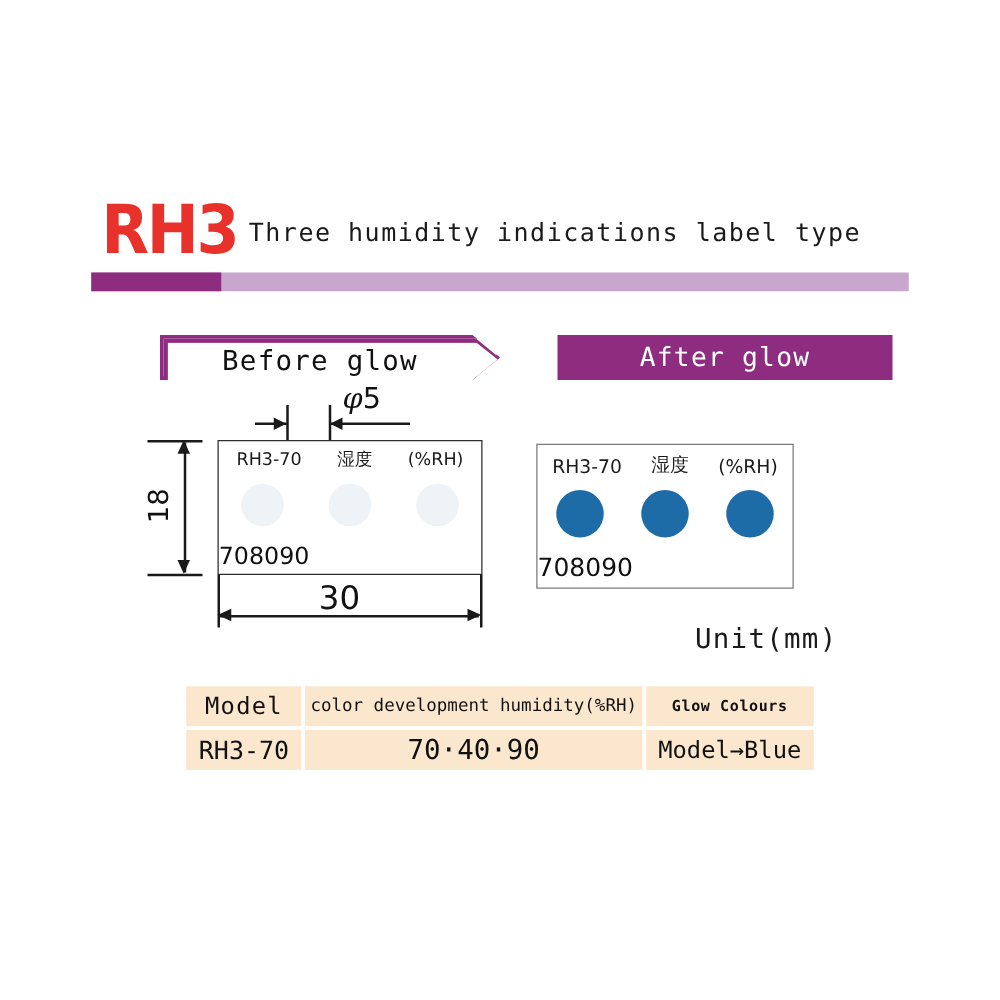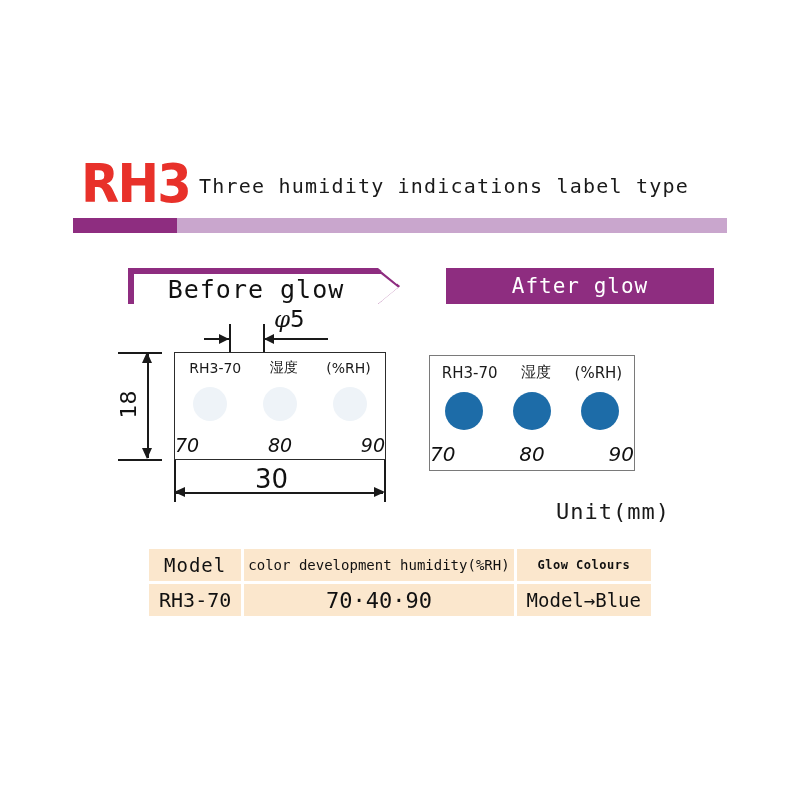--- a/index.html
+++ b/index.html
@@ -113,21 +113,21 @@
   }
   .banner-before-label {
     position: absolute;
     left: 0;
     top: 0;
     width: 250px;
     height: 36px;
     display: flex;
     align-items: center;
     justify-content: center;
-    font-size: 25px;
+    font-size: 22px;
     letter-spacing: 1px;
     color: #111111;
     white-space: nowrap;
   }
   .banner-after {
     position: absolute;
     left: 272px;
     top: 0;
     width: 268px;
     height: 36px;
@@ -195,26 +195,25 @@
     border-radius: 50%;
   }
   .dot.before { background: #eef3f8; }
   .dot.after  { background: #1d6ca8; }
   .nums-row {
     position: absolute;
     left: 0;
     bottom: 3px;
     width: 100%;
     display: flex;
-    justify-content: space-between;
+    justify-content: flex-start;
     align-items: center;
     font-family: "DejaVu Sans", "Liberation Sans", sans-serif;
     font-size: 19px;
     color: #111111;
-    font-style: italic;
   }
 
   
   .dim-line { position: absolute; background: #1a1a1a; }
   .ext-line { position: absolute; background: #1a1a1a; }
   .dim-label {
     position: absolute;
     font-family: "DejaVu Sans", "Liberation Sans", sans-serif;
     color: #111111;
     white-space: nowrap;

